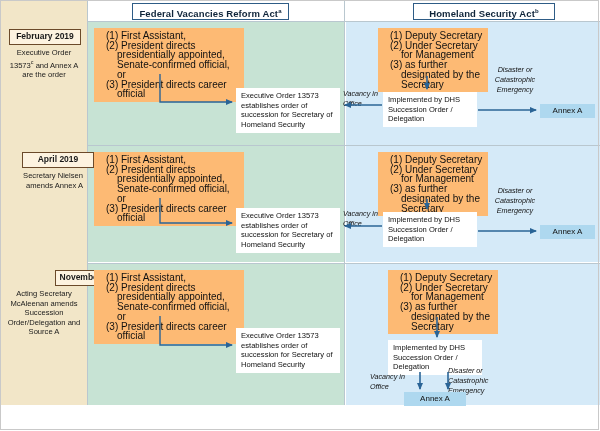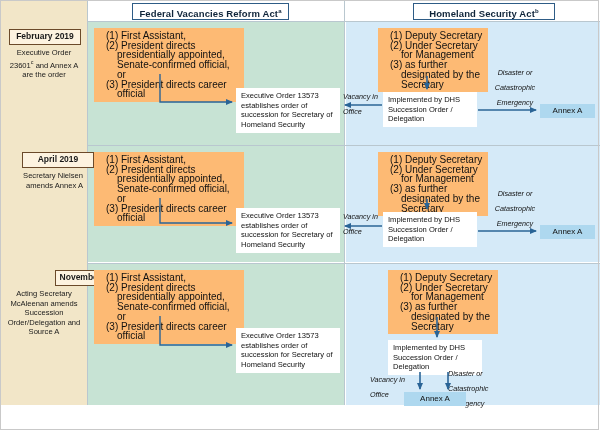--- a/index.html
+++ b/index.html
@@ -98,21 +98,21 @@
     text-align:center;
     box-sizing:border-box;
     line-height:13px;
   }
 
   
   .albl{
     position:absolute;
     font-size:7.2px;
     font-style:italic;
-    line-height:15px;
+    line-height:10px;
     color:#111;
   }
   .albl.r{}
   .albl.l{text-align:left;}
   .albl.c{text-align:center;}
 
   
   svg.arrows{position:absolute;left:0;top:0;width:600px;height:431px;pointer-events:none;}
 
   
@@ -161,21 +161,21 @@
 
   <div class="hdr" style="left:132px;top:3px;width:155px;">
     <span>Federal Vacancies Reform Act</span><sup>a</sup>
   </div>
   <div class="hdr" style="left:413px;top:3px;width:140px;">
     <span>Homeland Security Act</span><sup>b</sup>
   </div>
 
   <div class="datebox" style="left:9px;top:29px;width:70px;">February 2019</div>
   <div class="datedesc" style="left:5px;top:48px;width:78px;">
-    <span>Executive Order 23601</span><sup>c</sup><span> and Annex A are the order</span>
+    <span>Executive Order 13573</span><sup>c</sup><span> and Annex A are the order</span>
   </div>
 
   <div class="greybox" style="left:94px;top:28px;width:150px;">
     <div class="li">(1) First Assistant,</div>
     <div class="li">(2) President directs presidentially appointed, Senate-confirmed official, or</div>
     <div class="li">(3) President directs career official</div>
   </div>
 
   <div class="whitebox" style="left:236px;top:88px;width:104px;">Executive Order 13573 establishes order of succession for Secretary of Homeland Security</div>
 

